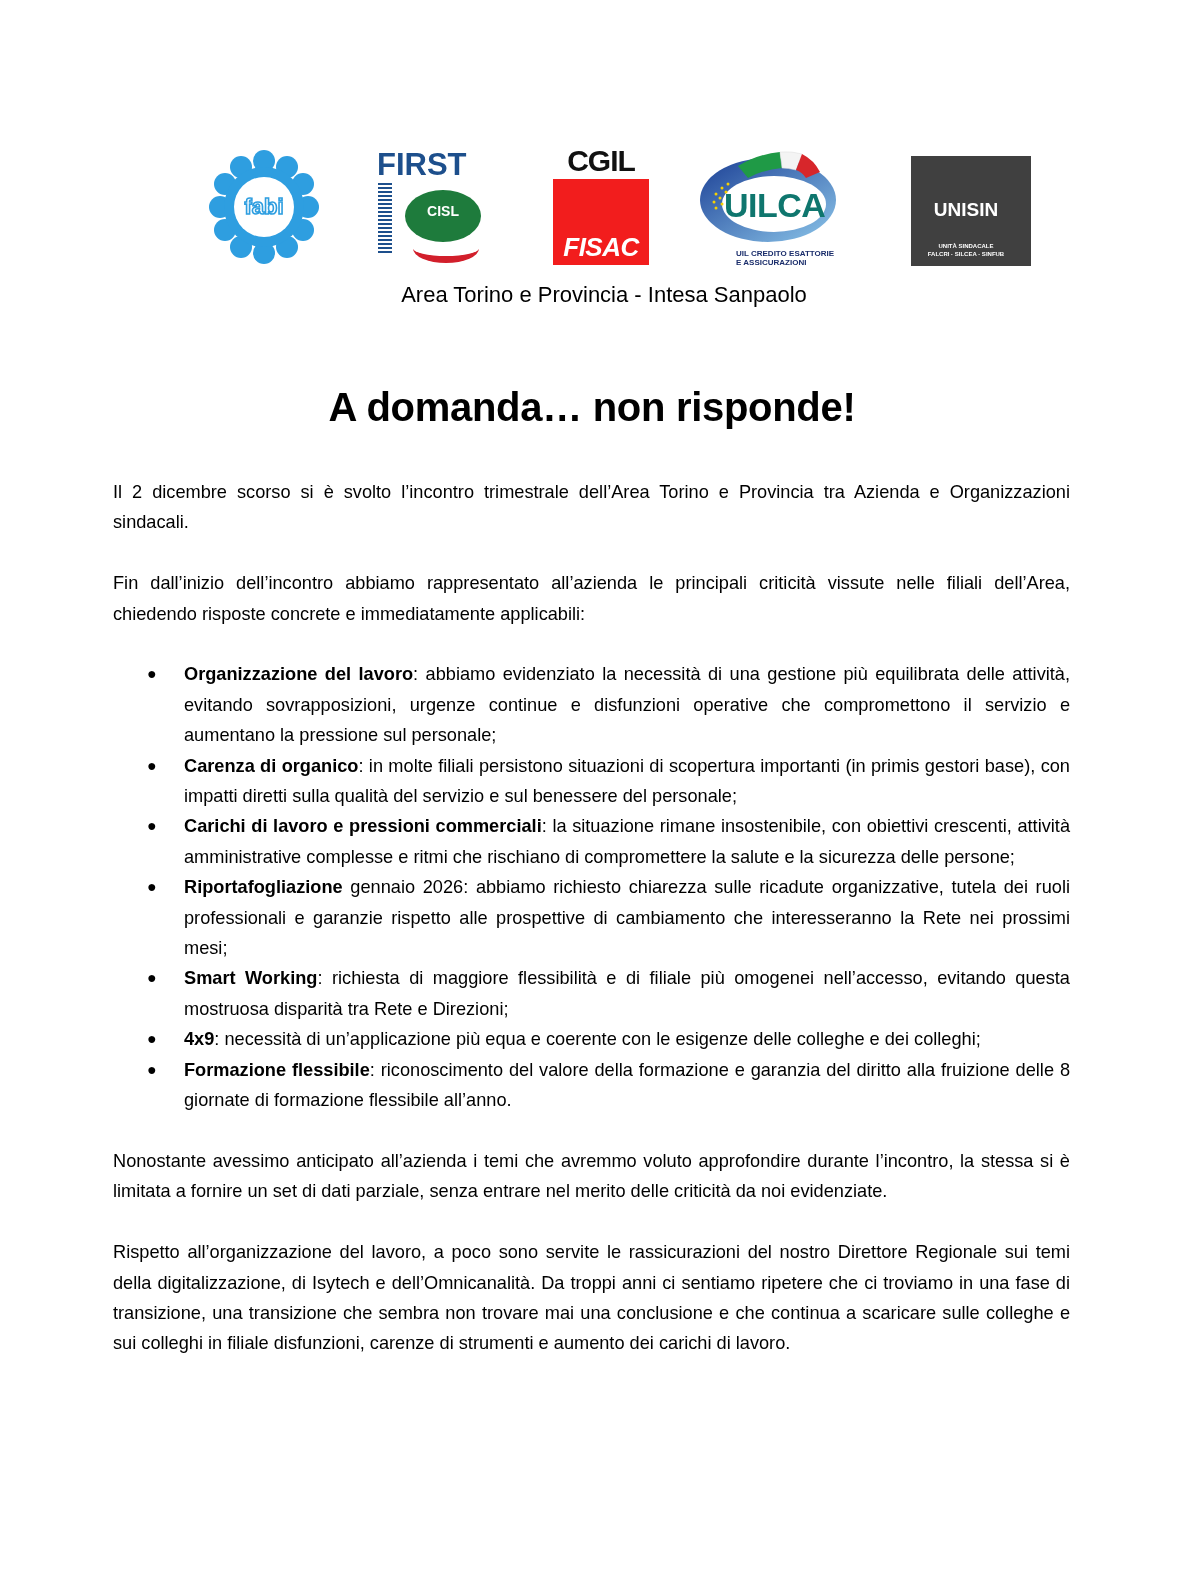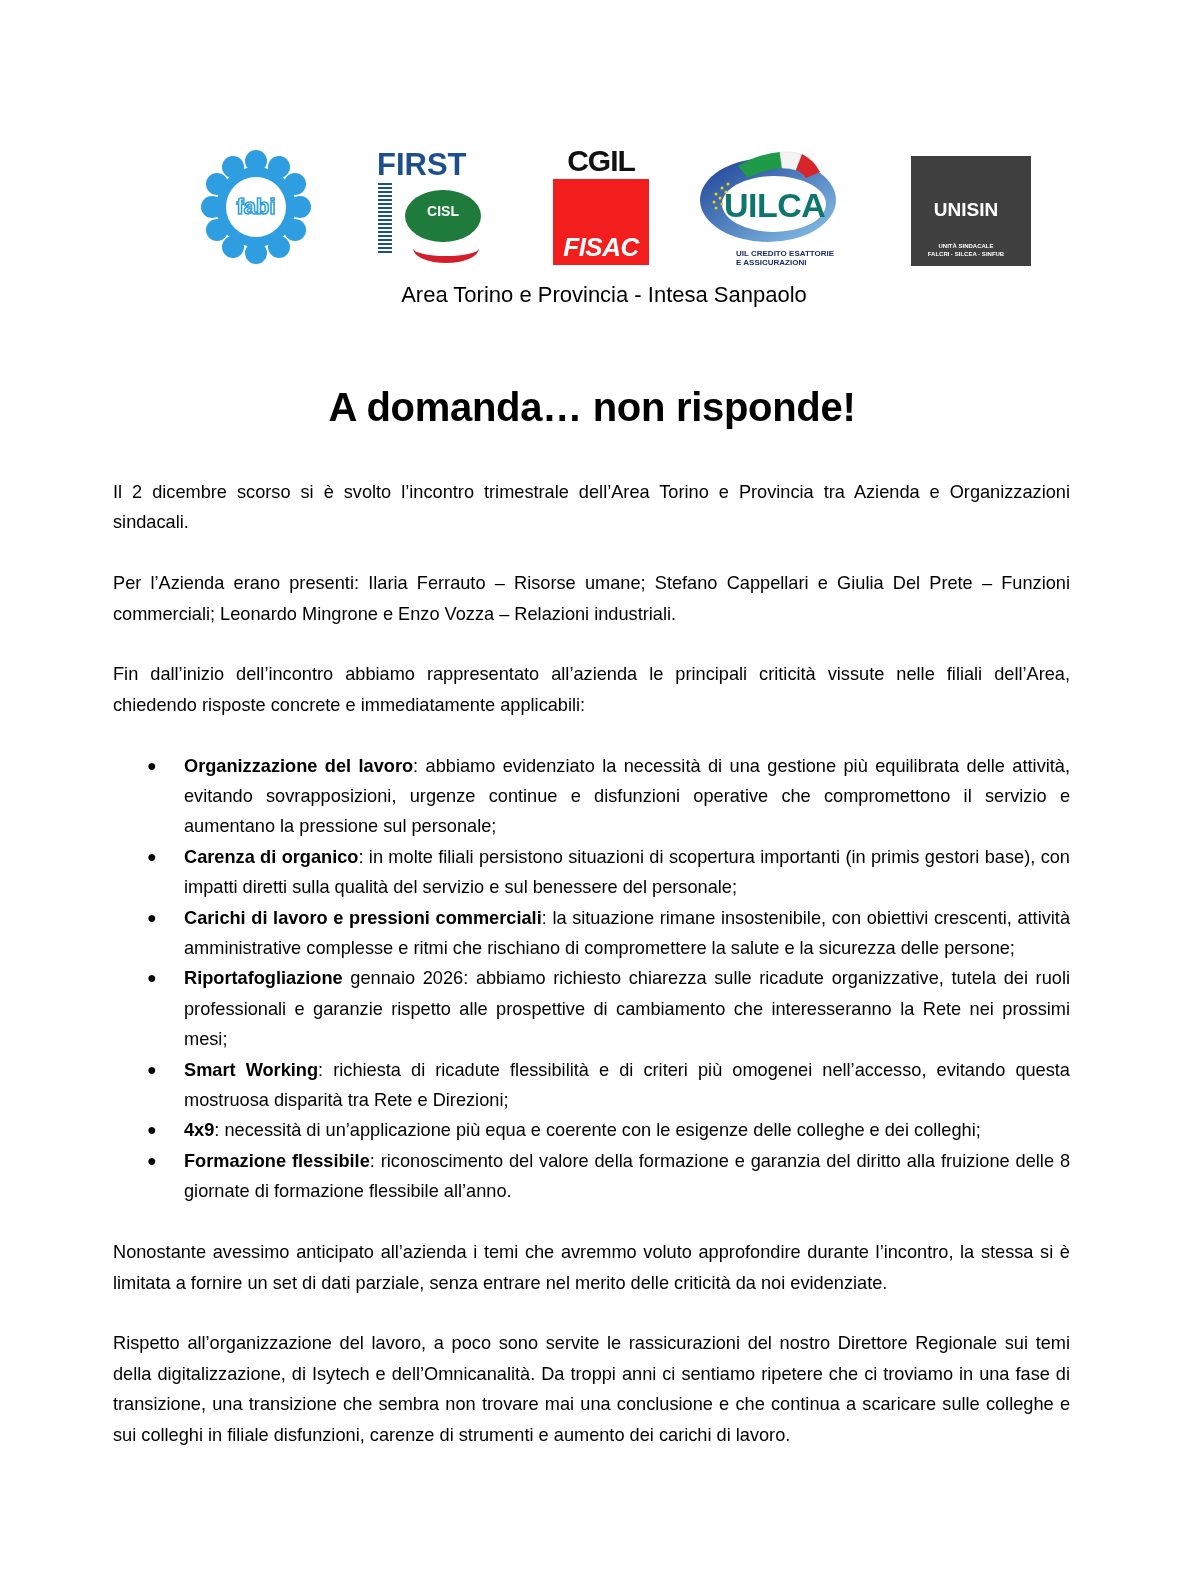--- a/index.html
+++ b/index.html
@@ -3,21 +3,21 @@
 <meta charset="utf-8">
 <style>
   html, body { margin: 0; padding: 0; background: #ffffff; }
   body { width: 1190px; height: 1576px; position: relative; overflow: hidden;
          font-family: "Liberation Sans", sans-serif; color: #000; }
 
   .logos { position: absolute; top: 140px; left: 0; width: 1190px; height: 130px; }
   .logo { position: absolute; }
 
   
-  .fabi { left: 200px; top: 8px; width: 112px; height: 118px; text-align: center; }
+  .fabi { left: 208px; top: 8px; width: 112px; height: 118px; text-align: center; }
 
   
   .first { left: 375px; top: 10px; width: 108px; height: 106px; }
   .first-title { position: absolute; left: 2px; top: 0; font-family: "Liberation Sans", sans-serif;
                  font-weight: bold; font-size: 31px; letter-spacing: 0px; color: #1d4f8c; line-height: 30px; }
   .first-bars { position: absolute; left: 3px; top: 33px; width: 14px; height: 70px;
                 background: repeating-linear-gradient(#1d4f8c 0 2px, #fff 2px 4px); }
   .cisl-circle { position: absolute; left: 30px; top: 40px; width: 76px; height: 52px; border-radius: 50%;
                  background: #1e7b3c; }
   .cisl-text { position: absolute; left: 30px; top: 53px; width: 76px; text-align: center; color: #fff;
@@ -138,26 +138,25 @@
       <div>FALCRI · SILCEA · SINFUB</div>
     </div>
   </div>
 </div>
 
 <div class="subtitle">Area Torino e Provincia - Intesa Sanpaolo</div>
 <h1 class="title" style="margin:0">A domanda… non risponde!</h1>
 
 <div class="body">
   <p>Il 2 dicembre scorso si è svolto l’incontro trimestrale dell’Area Torino e Provincia tra Azienda e Organizzazioni sindacali.</p>
-  <p>Per l’Azienda erano presenti: Ilaria Ferrauto – Risorse umane; Stefano Cappellari e Giulia Del Prete – Funzioni commerciali; Leonardo Mingrone e Enzo Vozza – Relazioni industriali.</p>
   <p>Fin dall’inizio dell’incontro abbiamo rappresentato all’azienda le principali criticità vissute nelle filiali dell’Area, chiedendo risposte concrete e immediatamente applicabili:</p>
   <ul>
     <li><span class="bullet">●</span><b>Organizzazione del lavoro</b><span>: abbiamo evidenziato la necessità di una gestione più equilibrata delle attività, evitando sovrapposizioni, urgenze continue e disfunzioni operative che compromettono il servizio e aumentano la pressione sul personale;</span></li>
     <li><span class="bullet">●</span><b>Carenza di organico</b><span>: in molte filiali persistono situazioni di scopertura importanti (in primis gestori base), con impatti diretti sulla qualità del servizio e sul benessere del personale;</span></li>
     <li><span class="bullet">●</span><b>Carichi di lavoro e pressioni commerciali</b><span>: la situazione rimane insostenibile, con obiettivi crescenti, attività amministrative complesse e ritmi che rischiano di compromettere la salute e la sicurezza delle persone;</span></li>
     <li><span class="bullet">●</span><b>Riportafogliazione</b><span> gennaio 2026: abbiamo richiesto chiarezza sulle ricadute organizzative, tutela dei ruoli professionali e garanzie rispetto alle prospettive di cambiamento che interesseranno la Rete nei prossimi mesi;</span></li>
-    <li><span class="bullet">●</span><b>Smart Working</b><span>: richiesta di ricadute flessibilità e di criteri più omogenei nell’accesso, evitando questa mostruosa disparità tra Rete e Direzioni;</span></li>
+    <li><span class="bullet">●</span><b>Smart Working</b><span>: richiesta di maggiore flessibilità e di filiale più omogenei nell’accesso, evitando questa mostruosa disparità tra Rete e Direzioni;</span></li>
     <li><span class="bullet">●</span><b>4x9</b><span>: necessità di un’applicazione più equa e coerente con le esigenze delle colleghe e dei colleghi;</span></li>
     <li><span class="bullet">●</span><b>Formazione flessibile</b><span>: riconoscimento del valore della formazione e garanzia del diritto alla fruizione delle 8 giornate di formazione flessibile all’anno.</span></li>
   </ul>
   <p>Nonostante avessimo anticipato all’azienda i temi che avremmo voluto approfondire durante l’incontro, la stessa si è limitata a fornire un set di dati parziale, senza entrare nel merito delle criticità da noi evidenziate.</p>
   <p>Rispetto all’organizzazione del lavoro, a poco sono servite le rassicurazioni del nostro Direttore Regionale sui temi della digitalizzazione, di Isytech e dell’Omnicanalità. Da troppi anni ci sentiamo ripetere che ci troviamo in una fase di transizione, una transizione che sembra non trovare mai una conclusione e che continua a scaricare sulle colleghe e sui colleghi in filiale disfunzioni, carenze di strumenti e aumento dei carichi di lavoro.</p>
 </div>
 
 </body></html>

